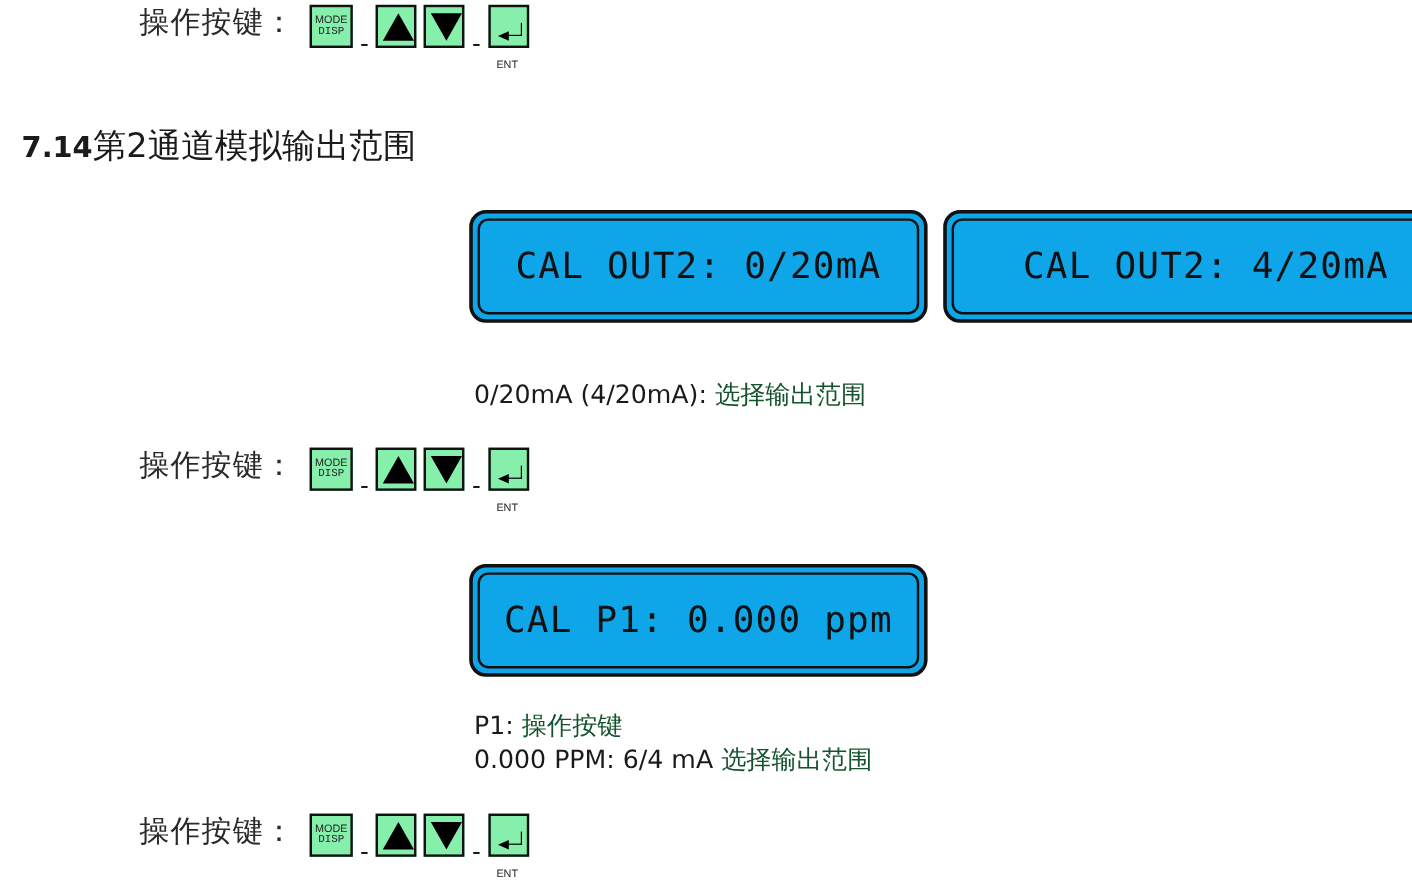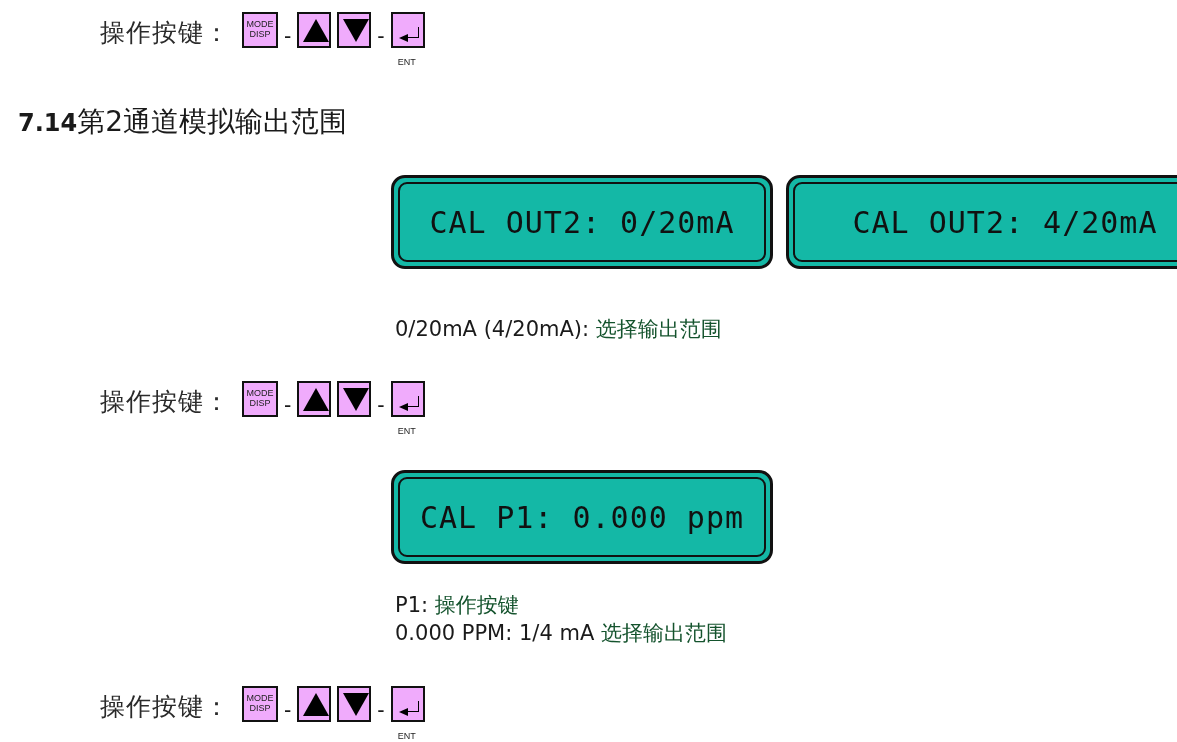--- a/index.html
+++ b/index.html
@@ -1,37 +1,37 @@
 <!DOCTYPE html>
 <html><head>
   <meta charset="utf-8">
   <style>
     html, body { margin: 0; padding: 0; background: #ffffff; }
     body { width: 1177px; height: 742px; position: relative; overflow: hidden; color: #1a1a1a; font-family: "DejaVu Sans", sans-serif; }
 
-    .keyrow { position: absolute; left: 100px; height: 44px; display: flex; align-items: flex-end; }
+    .keyrow { position: absolute; left: 116px; height: 44px; display: flex; }
     .keyrow .label { font-size: 25px; color: #2a2a2a; line-height: 30px; margin-right: 12px; letter-spacing: 1px; }
-    .key { width: 34px; height: 36px; border: 2px solid #111; box-sizing: border-box; position: relative; background: #f0abfc; display: inline-block; }
+    .key { width: 34px; height: 36px; border: 2px solid #111; box-sizing: border-box; position: relative; background: #86efac; display: inline-block; }
     .key.mode { width: 36px; }
     .key.mode span { position: absolute; left: 0; right: 0; text-align: center; font-family: "Liberation Sans", sans-serif; font-size: 9px; line-height: 10px; color: #222; }
     .key.mode .l1 { top: 5px; }
-    .key.mode .l2 { top: 15px; }
+    .key.mode .l2 { top: 15px; font-family: Liberation Mono, monospace; }
     .key .tri-up { position: absolute; left: 4px; top: 5px; width: 0; height: 0; border-left: 13px solid transparent; border-right: 13px solid transparent; border-bottom: 23px solid #000; }
     .key .tri-down { position: absolute; left: 4px; top: 5px; width: 0; height: 0; border-left: 13px solid transparent; border-right: 13px solid transparent; border-top: 23px solid #000; }
     .key.ent span.t { position: absolute; left: 0; right: 2px; top: 4px; text-align: center; font-family: "Liberation Sans", sans-serif; font-size: 9px; line-height: 10px; color: #222; margin-top: 39px; }
     .key.ent .arrow { position: absolute; left: 6px; top: 20px; width: 0; height: 0; border-top: 4px solid transparent; border-bottom: 4px solid transparent; border-right: 9px solid #000; }
     .key.ent .line-h { position: absolute; left: 13px; top: 23px; width: 13px; height: 1px; background: #000; }
     .key.ent .line-v { position: absolute; left: 25px; top: 13px; width: 1px; height: 11px; background: #000; }
     .dash { font-size: 22px; line-height: 20px; margin: 0 6px; font-family: "Liberation Sans", sans-serif; align-self: flex-end; padding-bottom: 2px; }
     .gap { width: 6px; display: inline-block; }
 
     .section-title { position: absolute; left: 18px; top: 104px; font-size: 28px; line-height: 36px; color: #1a1a1a; white-space: nowrap; }
     .section-title .num { font-family: "DejaVu Sans", sans-serif; font-weight: bold; font-size: 24px; }
 
-    .lcd { position: absolute; box-sizing: border-box; border: 3px solid #111; border-radius: 14px; background: #14b8a6; }
+    .lcd { position: absolute; box-sizing: border-box; border: 3px solid #111; border-radius: 14px; background: #0ea5e9; }
     .lcd .inner { position: absolute; left: 4px; top: 4px; right: 4px; bottom: 4px; border: 2px solid #111; border-radius: 9px; display: flex; align-items: center; justify-content: center; }
     .lcd .txt { font-family: "DejaVu Sans Mono", monospace; font-size: 30px; color: #111; white-space: pre; letter-spacing: 1px; }
 
     .desc { position: absolute; font-family: "DejaVu Sans", sans-serif; font-size: 21px; color: #1a1a1a; line-height: 28px; white-space: nowrap; }
     .desc .cn { color: #14532d; }
   </style>
 </head>
 <body>
 
 <div class="keyrow" style="top:4px;">
@@ -102,21 +102,21 @@
 <div class="lcd" style="left:391px; top:470px; width:382px; height:94px;">
   <div class="inner">
       <span class="txt">CAL P1: 0.000 ppm</span>
     </div>
 </div>
 
 <div class="desc" style="left:395px; top:591px;">
   <span>P1: </span><span class="cn">操作按键</span>
 </div>
 <div class="desc" style="left:395px; top:619px;">
-  <span>0.000 PPM: 1/4 mA </span><span class="cn">选择输出范围</span>
+  <span>0.000 PPM: 6/4 mA </span><span class="cn">选择输出范围</span>
 </div>
 
 <div class="keyrow" style="top:678px;">
   <span class="label">操作按键：</span>
   <span class="key mode">
     <span class="l1">MODE</span>
     <span class="l2">DISP</span>
   </span>
   <span class="dash">-</span>
   <span class="key">

